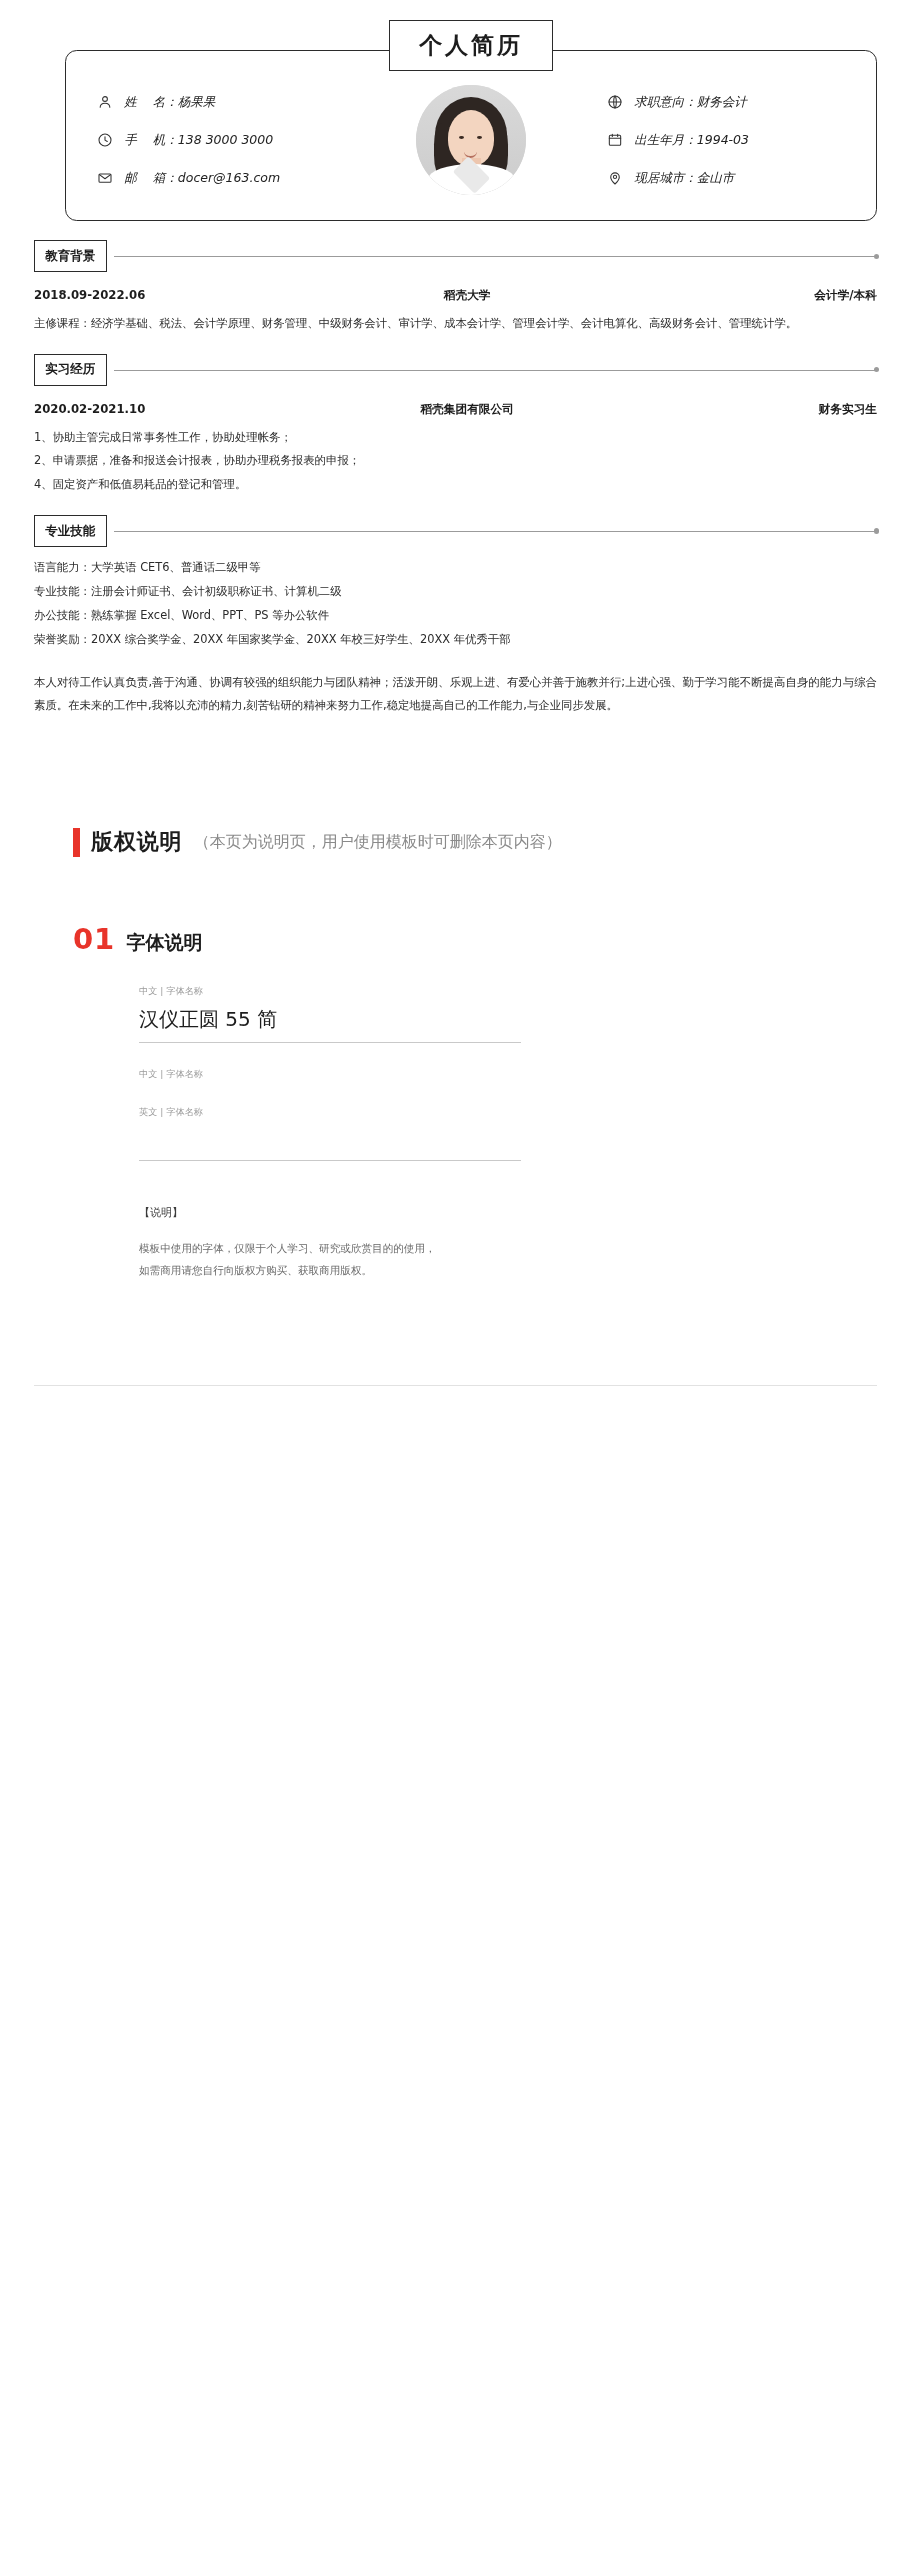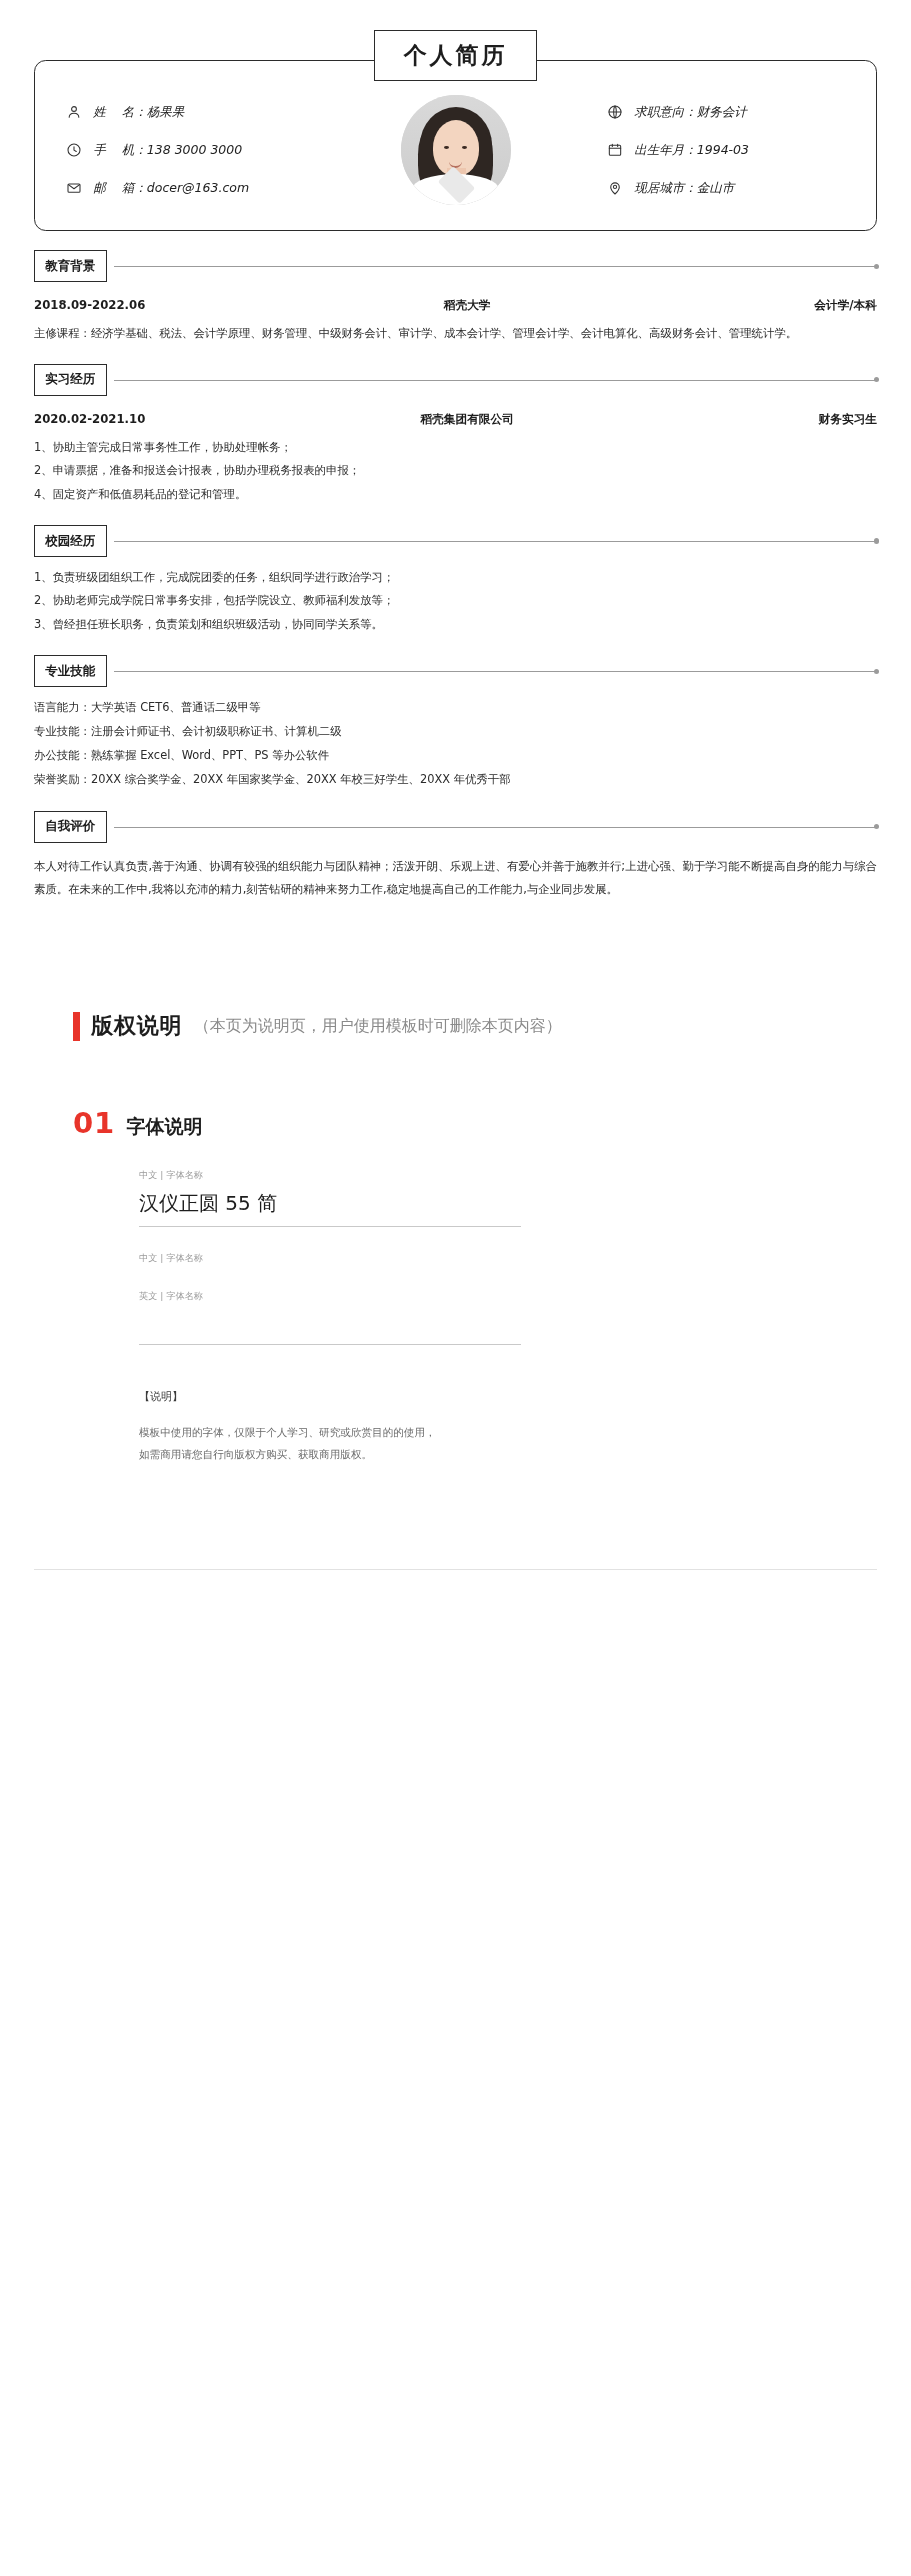--- a/index.html
+++ b/index.html
@@ -14,21 +14,22 @@
   }
   .page {
     position: relative;
     width: 911px;
     min-height: 2576px;
     background: #fff;
     box-sizing: border-box;
   }
   
   .resume-wrap {
-    padding: 30px 34px 0 34px;
+    padding: 20px 34px 0 34px;
+    margin-left: 31px;
   }
   .title-badge-row {
     display: flex;
     justify-content: center;
     position: relative;
     z-index: 3;
   }
   .title-badge {
     border: 1.5px solid #2b2b2b;
     background: #fff;
@@ -445,31 +446,20 @@
       <span class="mid">稻壳集团有限公司</span>
       <span class="right">财务实习生</span>
     </div>
     <div class="body-text">
       <div class="li">1、协助主管完成日常事务性工作，协助处理帐务；</div>
       <div class="li">2、申请票据，准备和报送会计报表，协助办理税务报表的申报；</div>
       <div class="li">4、固定资产和低值易耗品的登记和管理。</div>
     </div>
   </div>
 
-  <div class="section">
-    <div class="sec-head">
-      <div class="sec-tag">校园经历</div>
-      <div class="sec-line"></div>
-    </div>
-    <div class="body-text">
-      <div class="li">1、负责班级团组织工作，完成院团委的任务，组织同学进行政治学习；</div>
-      <div class="li">2、协助老师完成学院日常事务安排，包括学院设立、教师福利发放等；</div>
-      <div class="li">3、曾经担任班长职务，负责策划和组织班级活动，协同同学关系等。</div>
-    </div>
-  </div>
 
   <div class="section">
     <div class="sec-head">
       <div class="sec-tag">专业技能</div>
       <div class="sec-line"></div>
     </div>
     <div class="body-text">
       <div class="skill-line">
         <b>语言能力：</b><span>大学英语 CET6、普通话二级甲等</span>
       </div>
@@ -479,24 +469,20 @@
       <div class="skill-line">
         <b>办公技能：</b><span>熟练掌握 Excel、Word、PPT、PS 等办公软件</span>
       </div>
       <div class="skill-line">
         <b>荣誉奖励：</b><span>20XX 综合奖学金、20XX 年国家奖学金、20XX 年校三好学生、20XX 年优秀干部</span>
       </div>
     </div>
   </div>
 
   <div class="section">
-    <div class="sec-head">
-      <div class="sec-tag">自我评价</div>
-      <div class="sec-line"></div>
-    </div>
     <div class="self-eval">本人对待工作认真负责,善于沟通、协调有较强的组织能力与团队精神；活泼开朗、乐观上进、有爱心并善于施教并行;上进心强、勤于学习能不断提高自身的能力与综合素质。在未来的工作中,我将以充沛的精力,刻苦钻研的精神来努力工作,稳定地提高自己的工作能力,与企业同步发展。</div>
   </div>
 
   <div class="copy-page">
     <div class="copy-head">
       <div class="red-bar"></div>
       <div class="copy-title">版权说明</div>
       <div class="copy-note">（本页为说明页，用户使用模板时可删除本页内容）</div>
     </div>
 

